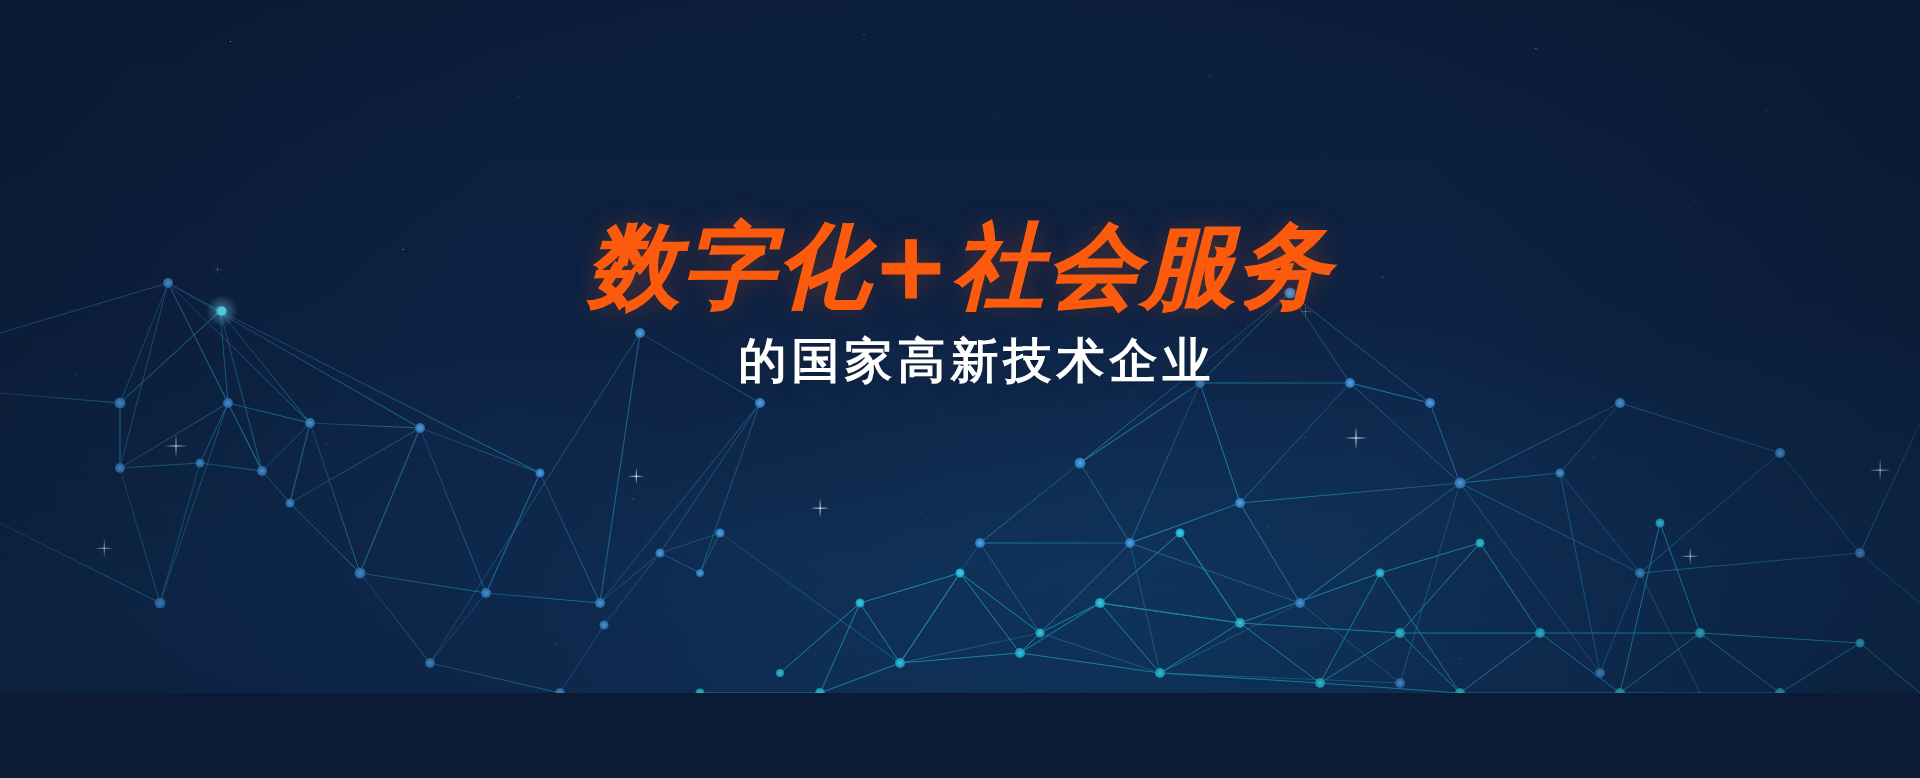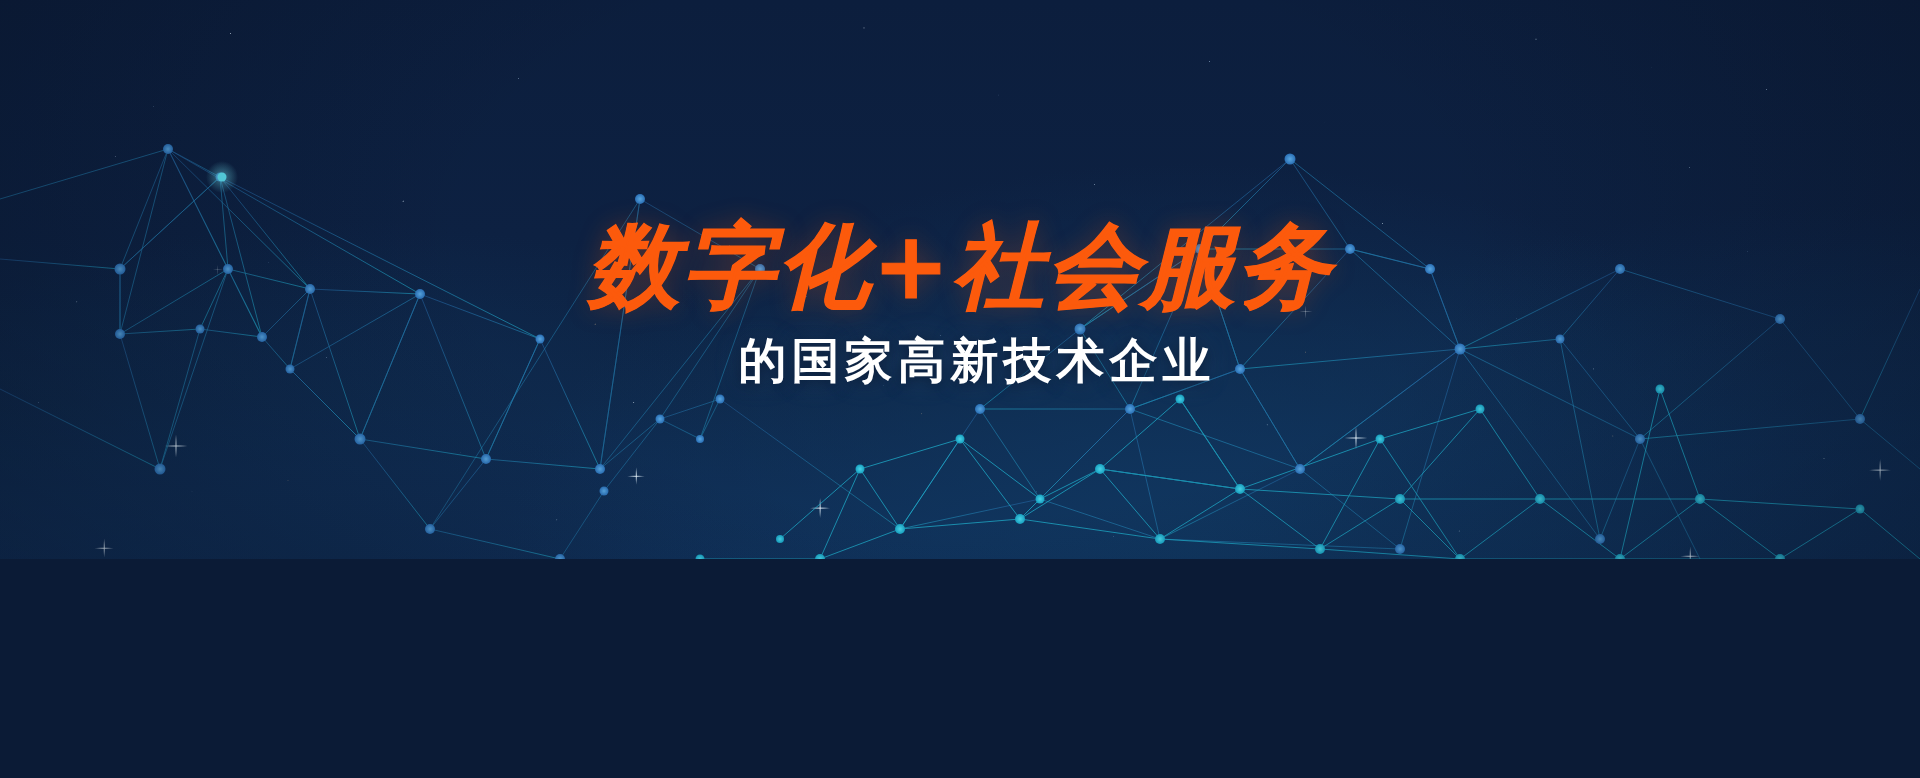--- a/index.html
+++ b/index.html
@@ -4,21 +4,21 @@
 <title>Banner</title>
 <style>
   html, body {
     margin: 0;
     padding: 0;
     background: #0b1b36;
   }
   #stage {
     position: relative;
     width: 1920px;
-    height: 559px;
+    height: 693px;
     overflow: hidden;
     background: #4c1d95;
     font-family: "Liberation Sans", sans-serif;
   }
 
   
   .bg-base {
     position: absolute;
     inset: 0;
     background:

